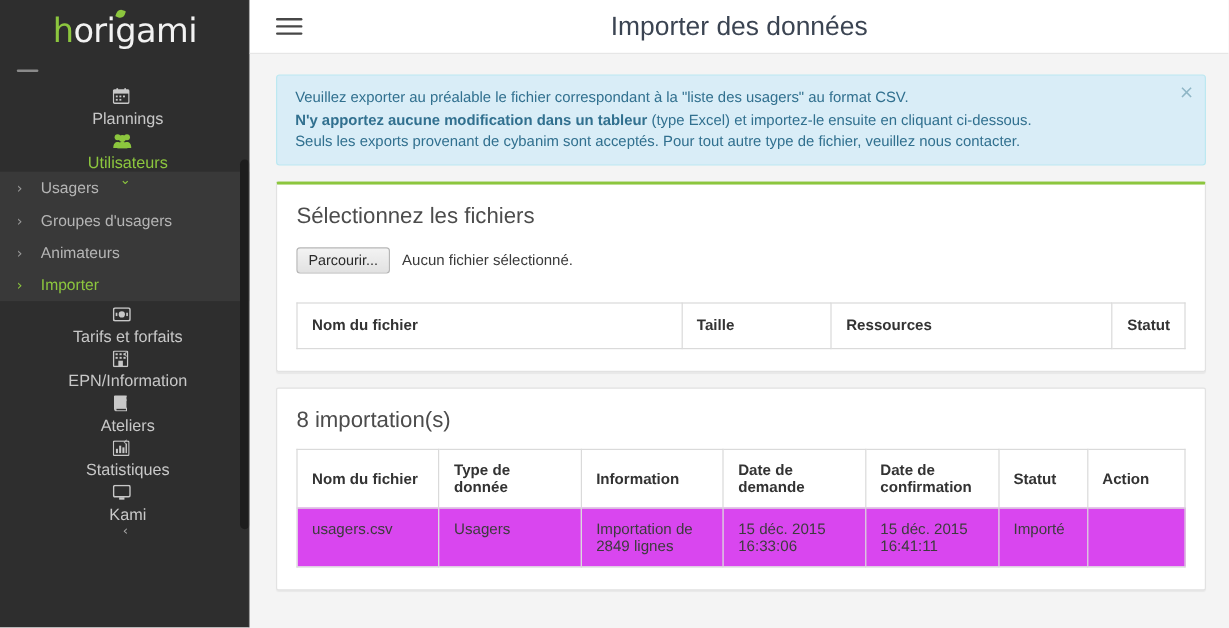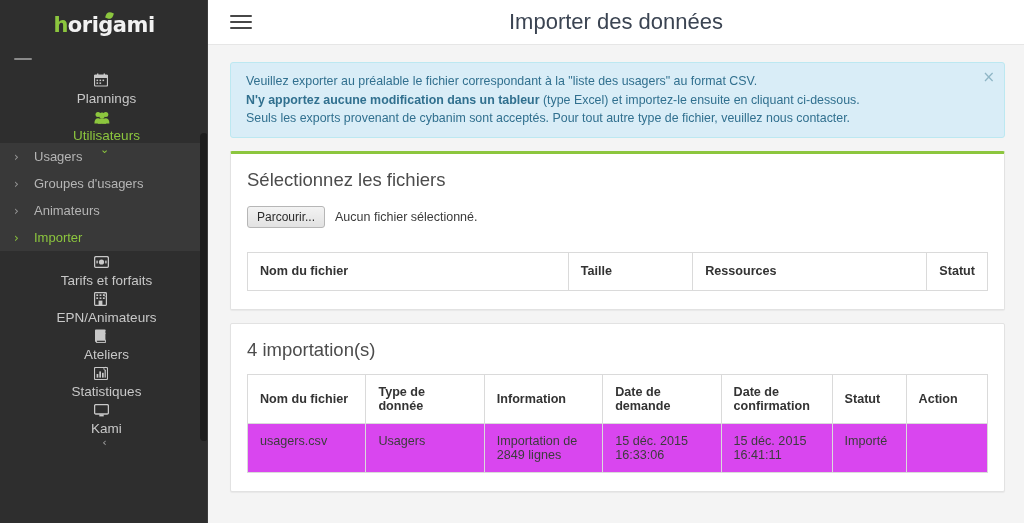--- a/index.html
+++ b/index.html
@@ -18,21 +18,21 @@
     background: #2e2e2e;
     position: relative;
     overflow: hidden;
   }
   .brand {
     height: 48px;
     display: flex; align-items: center; justify-content: center;
     padding-top: 2px;
   }
   .brand-text {
-    font-size: 21px; font-weight: 700; letter-spacing: -0.5px;
+    font-size: 28px; font-weight: 400; letter-spacing: -0.5px;
     position: relative;
     font-family: "DejaVu Sans", sans-serif;
   }
   .brand-h { color: #8cc63e; }
   .brand-rest { color: #f2f2f2; }
   .brand-leaf {
     position: absolute; width: 7px; height: 7px;
     background: #8cc63e; border-radius: 60% 10% 60% 10%;
     top: -1px; left: 53px; transform: rotate(20deg);
   }
@@ -268,21 +268,21 @@
               <rect x="0.6" y="0.6" width="11.8" height="12.8" rx="0.8" fill="none" stroke="#c8c8c8" stroke-width="1.2"></rect>
               <rect x="2.3" y="2.4" width="1.8" height="1.6" fill="#c8c8c8"></rect>
               <rect x="5.6" y="2.4" width="1.8" height="1.6" fill="#c8c8c8"></rect>
               <rect x="8.9" y="2.4" width="1.8" height="1.6" fill="#c8c8c8"></rect>
               <rect x="2.3" y="5.4" width="1.8" height="1.6" fill="#c8c8c8"></rect>
               <rect x="5.6" y="5.4" width="1.8" height="1.6" fill="#c8c8c8"></rect>
               <rect x="8.9" y="5.4" width="1.8" height="1.6" fill="#c8c8c8"></rect>
               <rect x="4.6" y="8.6" width="3.8" height="4.8" fill="#c8c8c8"></rect>
             </svg>
         </span>
-        <span class="lbl">EPN/Animateurs</span>
+        <span class="lbl">EPN/Information</span>
         <span class="caret">‹</span>
       </div>
 
       <div class="nav-item">
         <span class="ico">
           <svg width="12" height="14" viewBox="0 0 12 14">
               <path d="M1.8 0.6 H10.6 A0.8 0.8 0 0 1 11.4 1.4 V13.4 H2.6 A1.6 1.6 0 0 1 1 11.8 V1.4 A0.8 0.8 0 0 1 1.8 0.6 Z" fill="#c8c8c8"></path>
               <rect x="2.6" y="11.2" width="8.8" height="2.2" fill="#2e2e2e" stroke="#c8c8c8" stroke-width="0.9"></rect>
             </svg>
         </span>
@@ -357,21 +357,21 @@
                 <th style="width:7%">Statut</th>
               </tr>
             </thead>
             <tbody></tbody>
           </table>
         </div>
       </div>
 
       <div class="card">
         <div class="card-body">
-          <h2 class="imp-title">4 importation(s)</h2>
+          <h2 class="imp-title">8 importation(s)</h2>
           <table class="grid">
             <thead>
               <tr class="col-pad-top">
                 <th style="width:16%">Nom du fichier</th>
                 <th style="width:16%">Type de donnée</th>
                 <th style="width:16%" class="wrap2">Information</th>
                 <th style="width:16%">Date de demande</th>
                 <th style="width:15%" class="wrap2">Date de confirmation</th>
                 <th style="width:10%">Statut</th>
                 <th style="width:11%">Action</th>

